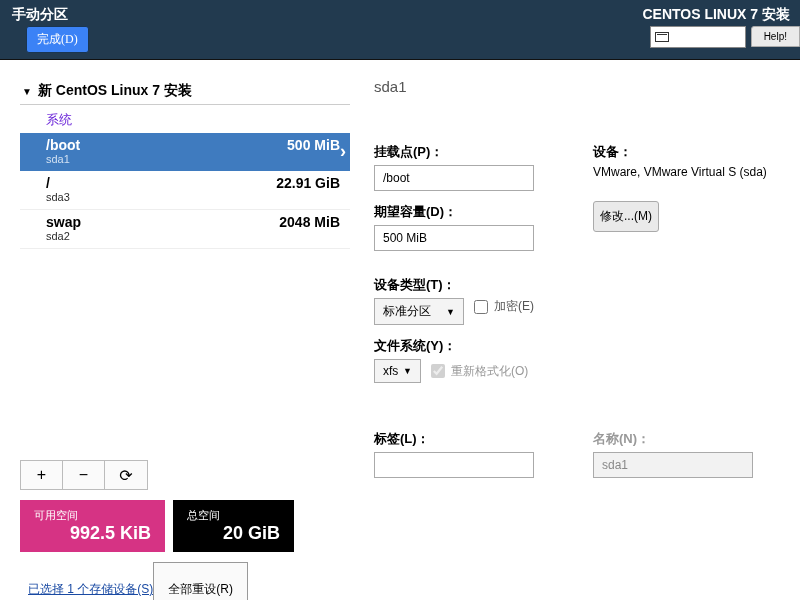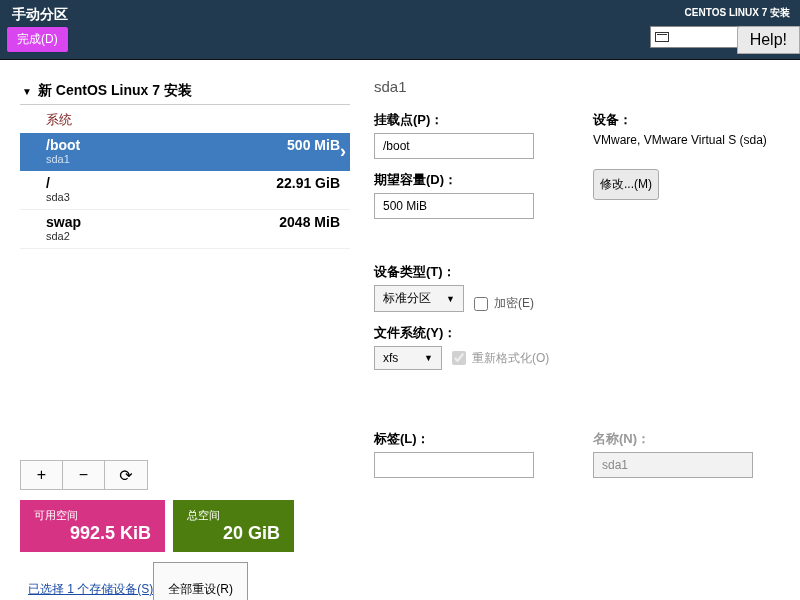--- a/index.html
+++ b/index.html
@@ -1,62 +1,62 @@
 <!DOCTYPE html>
 <html><head>
 <meta charset="utf-8">
 <style>
 * { box-sizing: border-box; margin: 0; padding: 0; font-family: sans-serif; }
 body { width: 800px; height: 600px; overflow: hidden; background: #fff; }
 
 .header { background: #223a4f; color: #fff; height: 60px; position: relative; border-bottom: 1px solid #111; }
 .header-title { position: absolute; top: 6px; left: 12px; font-size: 14px; font-weight: 600; }
-.header-subtitle { position: absolute; top: 6px; right: 10px; font-size: 10px; font-weight: 600; }
-.done-btn { position: absolute; top: 26px; left: 6px; background: #d946ef; border: 1px solid #1a3550; color: #fff; padding: 4px 10px; font-size: 12px; border-radius: 3px; cursor: pointer; }
-.help-btn { position: absolute; top: 26px; right: 0; background: #eaeaea; border: 1px solid #aaa; padding: 4px 12px; font-size: 16px; border-top-left-radius: 3px; cursor: pointer; }
+.header-subtitle { position: absolute; top: 6px; right: 10px; font-size: 14px; font-weight: 600; }
+.done-btn { position: absolute; top: 26px; left: 26px; background: #3b82f6; border: 1px solid #1a3550; color: #fff; padding: 4px 10px; font-size: 12px; border-radius: 3px; cursor: pointer; font-family: Liberation Serif, serif; }
+.help-btn { position: absolute; top: 26px; right: 0; background: #eaeaea; border: 1px solid #aaa; padding: 4px 12px; font-size: 10px; border-top-left-radius: 3px; cursor: pointer; }
 .kbd { position: absolute; top: 26px; right: 54px; background: #fff; border: 1px solid #888; width: 96px; height: 22px; font-size: 12px; padding: 2px 4px; display: flex; align-items: center; gap: 4px; }
 .kbd-icon { width: 14px; height: 10px; border: 1px solid #333; display: inline-block; position: relative; }
 .kbd-icon::after { content:""; position:absolute; inset:1px; border-top:1px solid #333; }
 
 .main { display: flex; padding: 18px 20px 0 20px; height: 430px; gap: 24px; }
 .left { width: 330px; display: flex; flex-direction: column; }
 .tree-header { display: flex; align-items: center; gap: 6px; padding: 4px 2px; font-size: 14px; font-weight: 600; border-bottom: 1px solid #ccc; }
 .tree-header .arrow { font-size: 10px; }
-.sysgroup { color: #7f1d1d; font-size: 13px; padding: 6px 10px 4px 26px; }
+.sysgroup { color: #6d28d9; font-size: 13px; padding: 6px 10px 4px 26px; }
 .part { padding: 4px 10px 6px 26px; position: relative; border-bottom: 1px solid #eee; }
 .part.selected { background: #3f7bbf; color: #fff; border-bottom: none; }
 .part-main { display: flex; justify-content: space-between; align-items: center; font-size: 14px; font-weight: 600; }
 .part-dev { font-size: 11px; opacity: .85; }
 .part.selected .part-dev { color: #eaf2fb; }
 .part .chevron { position:absolute; right:4px; top:8px; font-size: 18px; font-weight: bold; }
 .toolbar { margin-top: auto; display: flex; border: 1px solid #bbb; width: fit-content; }
 .toolbar button { width: 42px; height: 28px; background: #fafafa; border: none; border-right: 1px solid #bbb; font-size: 16px; cursor: pointer; }
 .toolbar button:last-child { border-right: none; }
 
 .right { flex: 1; display: flex; flex-direction: column; gap: 6px; }
 .detail-title { font-size: 15px; color: #555; margin-bottom: 10px; }
-.row { display: flex; gap: 32px; margin-bottom: 12px; }
+.row { display: flex; gap: 32px; margin-bottom: 12px; margin-top: 32px; }
 .col { flex: 1; display: flex; flex-direction: column; }
 .lbl { font-size: 13px; font-weight: 600; margin-bottom: 4px; }
 .col .dev { font-size: 12px; margin-bottom: 4px; }
 input[type=text] { border: 1px solid #aaa; padding: 5px 8px; font-size: 12px; width: 160px; background: #fff; }
 input.wide { width: 160px; }
 .modify-btn { background: #eaeaea; border: 1px solid #aaa; padding: 6px 6px; font-size: 12px; border-radius: 3px; cursor: pointer; width: fit-content; margin-top: 18px; }
 .select { border: 1px solid #aaa; background: #f4f4f4; padding: 4px 8px; font-size: 12px; width: 90px; display: flex; justify-content: space-between; align-items: center; cursor: pointer; }
 .select .tri { font-size: 9px; }
 .chk { display: flex; align-items: center; gap: 6px; font-size: 12px; color: #555; }
 .chk input { width: 14px; height: 14px; }
 .disabled { color: #999; }
 input[disabled] { background: #f2f2f2; color:#888; }
 
 .footer { padding: 10px 20px 0 20px; }
 .tiles { display: flex; gap: 8px; margin-bottom: 10px; }
 .tile { color: #fff; padding: 8px 14px 8px 14px; min-width: 110px; }
 .tile.pink { background: #d63384; }
-.tile.gray { background: #4d7c0f; }
+.tile.gray { background: #000000; }
 .tile .t1 { font-size: 11px; }
 .tile .t2 { font-size: 18px; font-weight: 600; margin-left: 36px; }
 .footerbar { display:flex; justify-content: flex-start; align-items:center; }
 .linkish { color: #1a4aa3; font-size: 12px; text-decoration: underline; padding-left: 8px; cursor:pointer; }
 .resetall { background: #fafafa; border: 1px solid #999; padding: 18px 14px; font-size: 12px; cursor:pointer; }
 </style>
 </head>
 <body>
 
 <div class="header">
@@ -124,34 +124,34 @@
         <div class="lbl">设备：</div>
         <div class="dev">VMware, VMware Virtual S (sda)</div>
         <button class="modify-btn">修改...(M)</button>
       </div>
     </div>
 
     <div style="height:20px"></div>
 
     <div class="col">
       <div class="lbl">设备类型(T)：</div>
-      <div style="display:flex;gap:10px;align-items:flex-end">
+      <div style="display:flex;gap:10px;align-items:flex-start">
         <div class="select">
           <span>标准分区</span>
           <span class="tri">▼</span>
         </div>
         <label class="chk">
           <input type="checkbox" style="">
           <span>加密(E)</span>
         </label>
       </div>
 
       <div class="lbl" style="margin-top:12px">文件系统(Y)：</div>
       <div style="display:flex;gap:10px;align-items:center">
-        <div class="select" style="width:68px">
+        <div class="select" style="width:47px">
           <span>xfs</span>
           <span class="tri">▼</span>
         </div>
         <label class="chk disabled">
           <input type="checkbox" checked="" disabled="" style="">
           <span>重新格式化(O)</span>
         </label>
       </div>
     </div>
 

